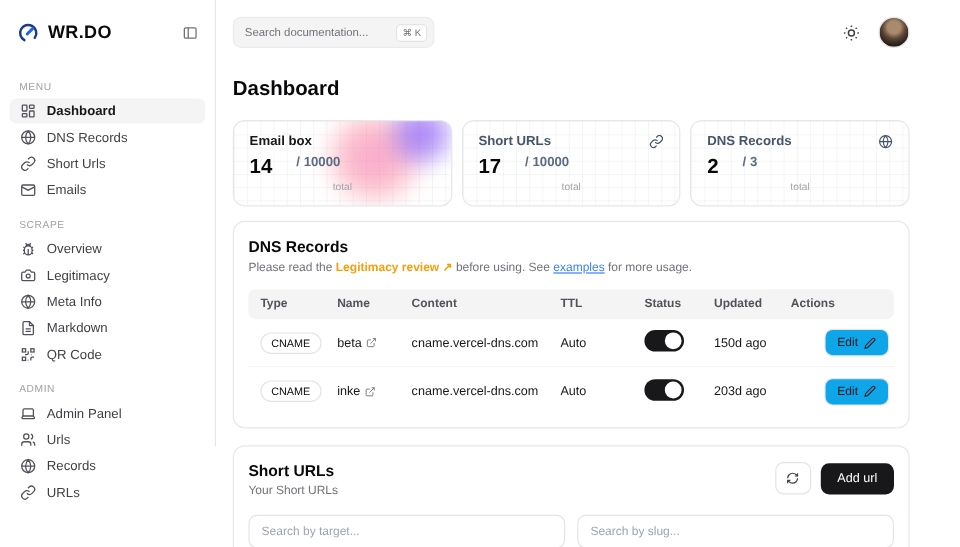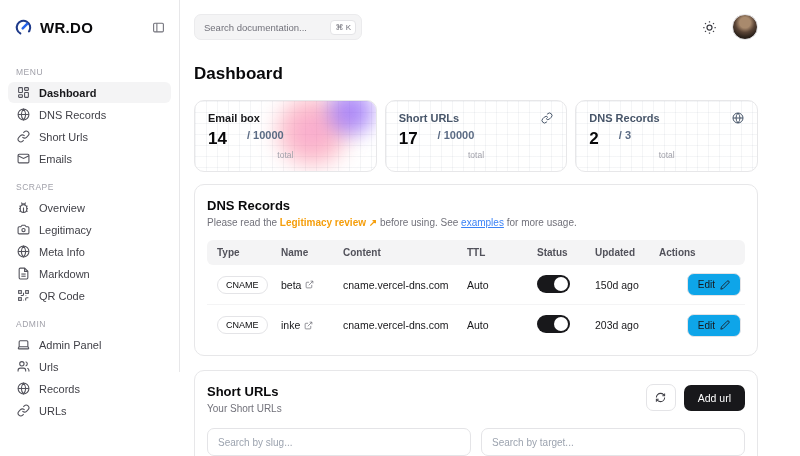--- a/index.html
+++ b/index.html
@@ -445,20 +445,20 @@
                     <path d="M21 3v5h-5"></path>
                     <path d="M21 12a9 9 0 0 1-9 9 9.75 9.75 0 0 1-6.74-2.74L3 16"></path>
                     <path d="M3 21v-5h5"></path>
                   </svg>
               </span>
             </button>
             <button class="btn-dark">Add url</button>
           </div>
         </div>
         <div class="filters-row">
+          <input class="filter-input" type="text" placeholder="Search by target..." style="">
           <input class="filter-input" type="text" placeholder="Search by slug..." style="">
-          <input class="filter-input" type="text" placeholder="Search by target..." style="">
         </div>
       </div>
 
     </div>
   </div>
 </div>
 
 </body></html>

